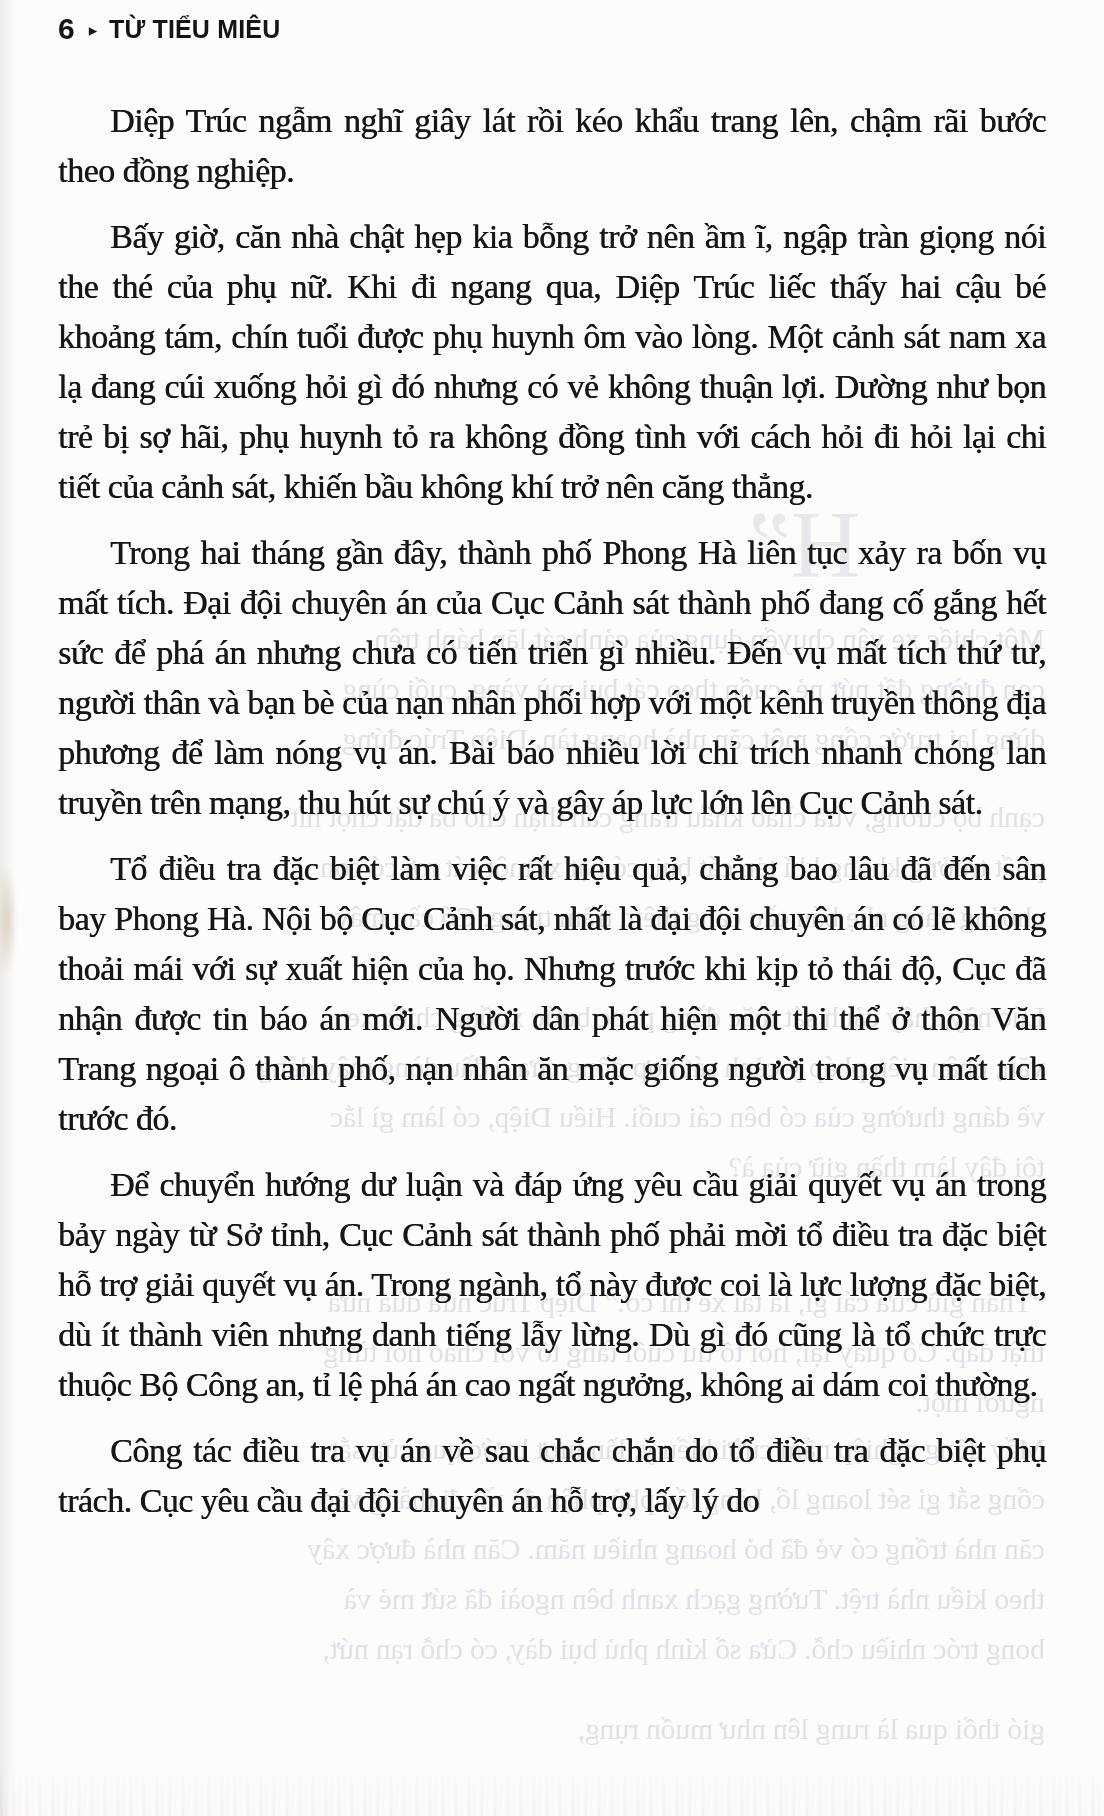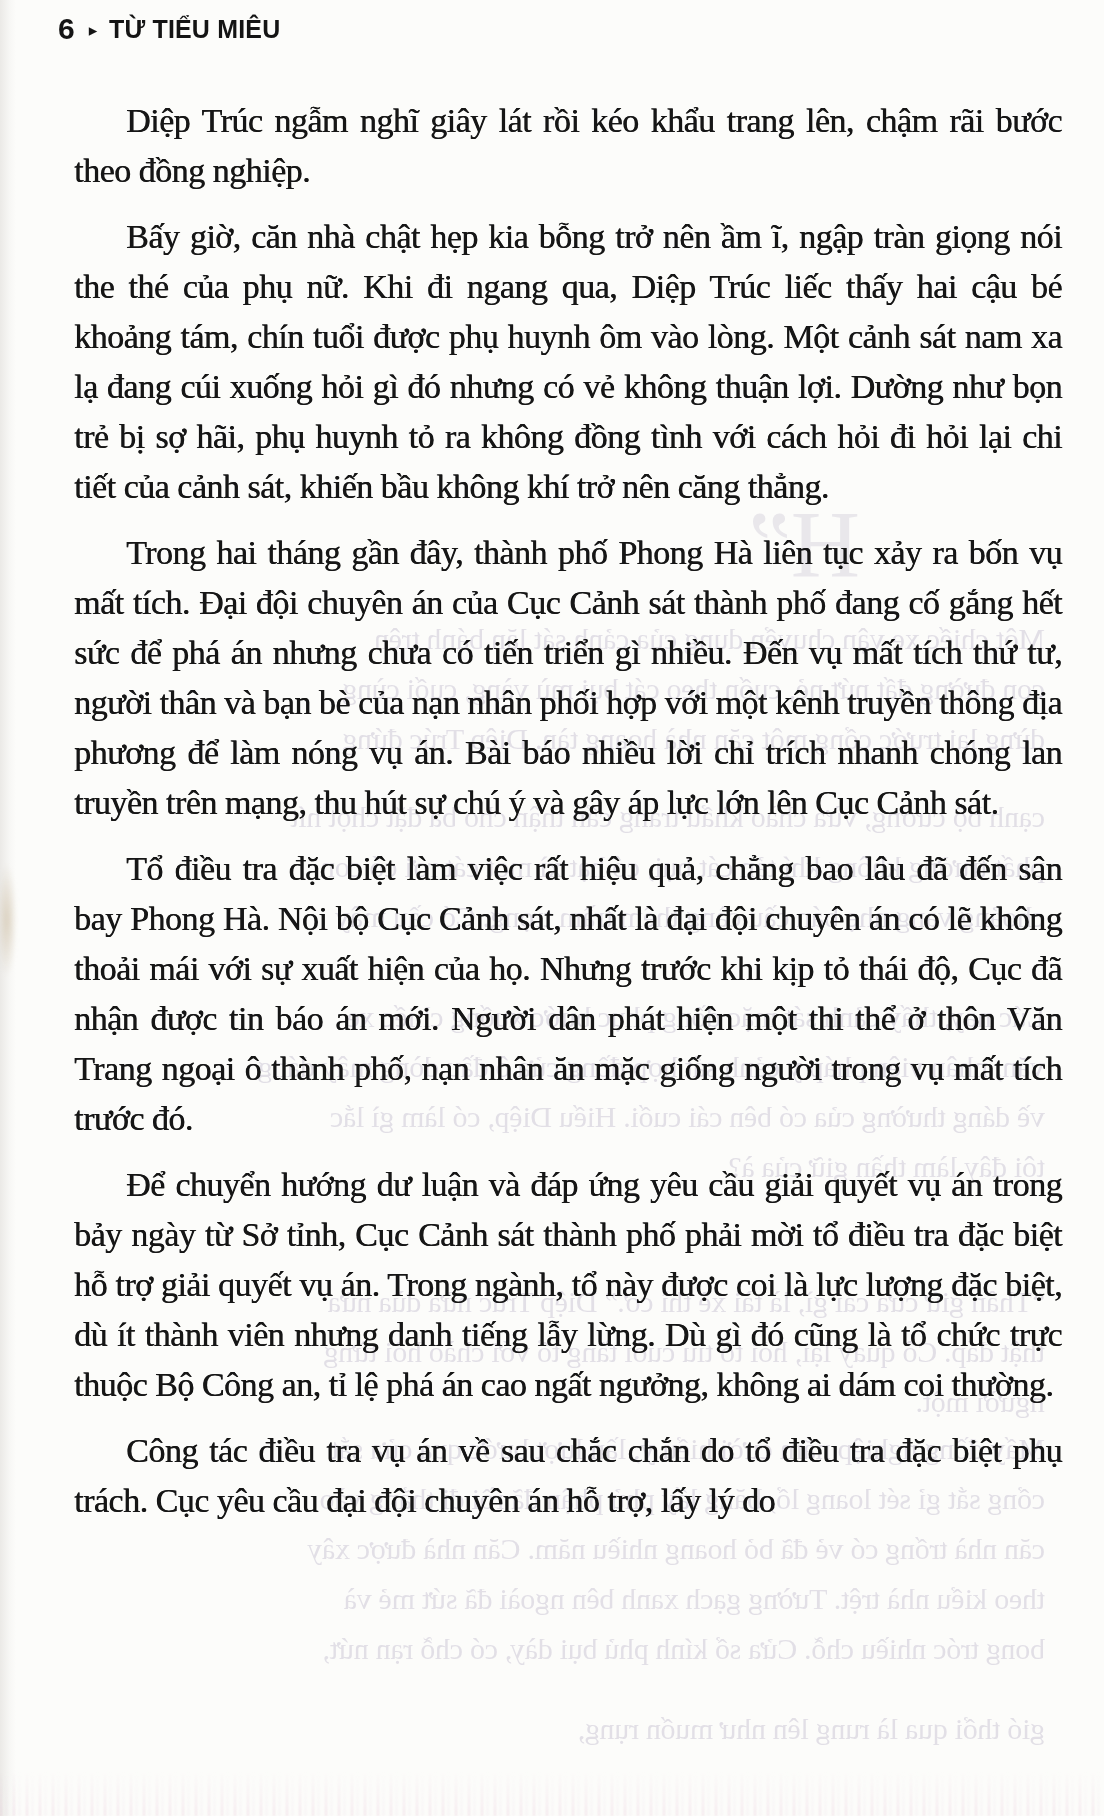--- a/index.html
+++ b/index.html
@@ -58,21 +58,21 @@
     opacity: 0.30;
     filter: blur(0.6px);
     white-space: nowrap;
     overflow: hidden;
     line-height: 1.1;
     letter-spacing: -0.3px;
   }
   .bleed.big { opacity: 0.22; font-weight: 400; }
   .text-block {
     position: absolute;
-    left: 74px; top: 96px; width: 988px;
+    left: 58px; top: 96px; width: 988px;
     font-size: 34px;
     line-height: 50px;
     letter-spacing: -0.5px;
     color: var(--ink, #161616);
     text-align: justify;
     text-shadow: 0.45px 0 0 currentColor;
   }
   .text-block p {
     margin: 0 0 16px 0;
     text-indent: 52px;

